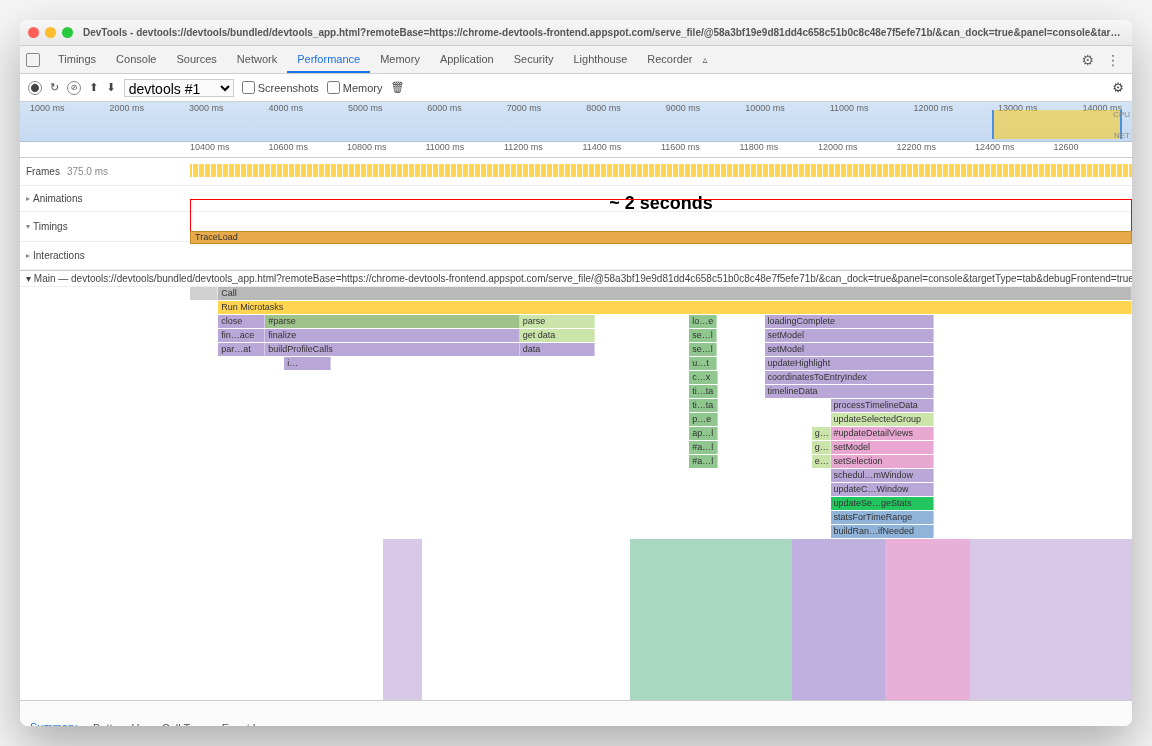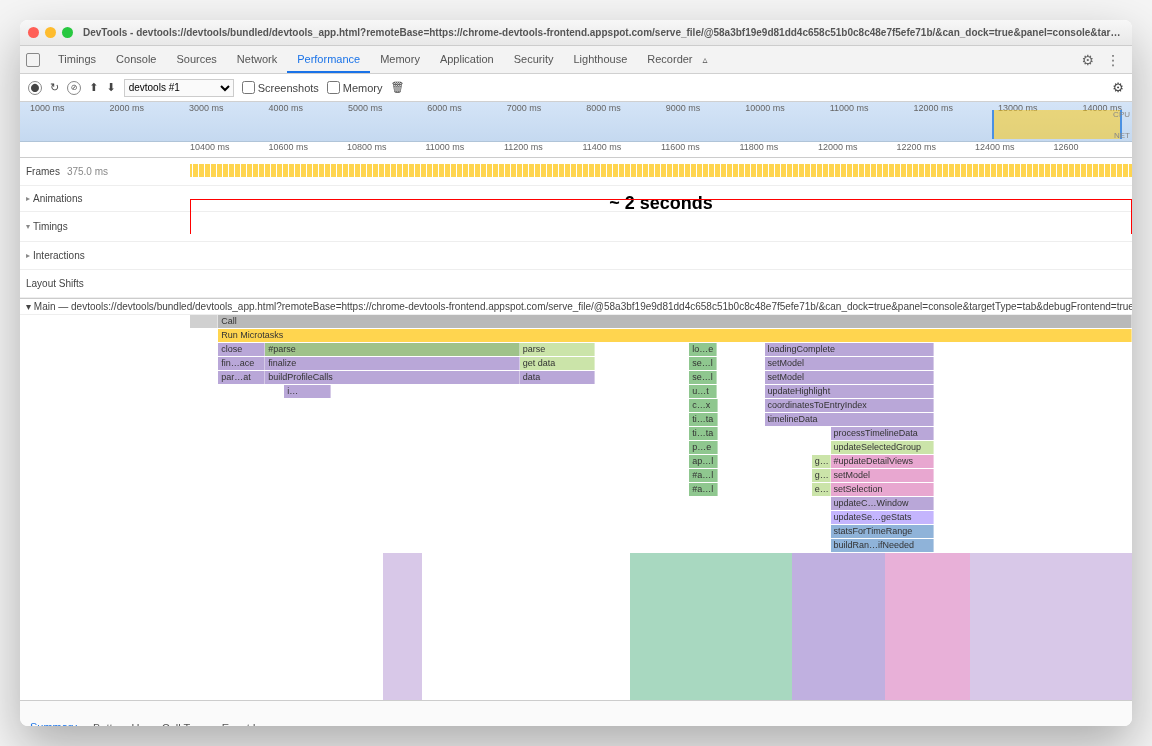--- a/index.html
+++ b/index.html
@@ -11,21 +11,21 @@
 .dot.r{background:#ff5f57;} .dot.y{background:#febc2e;} .dot.g{background:#28c840;}
 .titlebar .title { font-size:10px; color:#555; white-space:nowrap; overflow:hidden; text-overflow:ellipsis; flex:1; font-weight:600;}
 .tabs { height: 28px; background: #f3f3f3; border-bottom:1px solid #d0d0d0; display:flex; align-items:center; padding: 0 6px; gap:0; font-size:11px; color:#555;}
 .tabs .tab { padding: 6px 10px; cursor:pointer; }
 .tabs .tab.active { color:#1a73e8; border-bottom:2px solid #1a73e8; }
 .tabs .sp { flex:1; }
 .inspect-icon { width:14px; height:14px; border:1px solid #888; border-radius:2px; display:inline-block; margin-right:8px;}
 .more { padding:4px 6px; font-size:14px; color:#666;}
 .toolbar { height:28px; border-bottom:1px solid #d0d0d0; display:flex; align-items:center; padding:0 8px; gap:8px; font-size:11px; color:#444;}
 .toolbar .ico { width:14px; height:14px; display:inline-flex; align-items:center; justify-content:center; border:1px solid #888; border-radius:50%; font-size:8px;}
-.toolbar select{ font-size:10px; border:1px solid #ccc; background:#fafafa; height:18px; width:110px;}
+.toolbar select{ font-size:14px; border:1px solid #ccc; background:#fafafa; height:18px; width:110px;}
 .toolbar label{ display:flex; align-items:center; gap:3px;}
 .toolbar .gear { margin-left:auto; font-size:13px;}
 .overview { height: 40px; background: linear-gradient(#d4e4f7,#c5d9f0); border-bottom:1px solid #b0c4d8; position:relative; font-size:9px; color:#666;}
 .overview .ticks { position:absolute; top:0; left:0; right:0; display:flex; justify-content:space-between; padding: 1px 10px;}
 .overview .sel { position:absolute; right:10px; top:8px; bottom:2px; width:130px; background: rgba(255,200,0,0.5); border-left:2px solid #4a90e2; border-right:2px solid #4a90e2;}
 .overview .cpulabel { position:absolute; right:2px; top:8px; font-size:8px; color:#888;}
 .ruler { height:16px; border-bottom:1px solid #ccc; font-size:9px; color:#666; display:flex; padding-left:170px;}
 .ruler span { flex:1; }
 .tracks { flex:0 0 auto; border-bottom:1px solid #ccc;}
 .trackrow { display:flex; align-items:center; min-height:15px; border-bottom:1px solid #eee; font-size:10px;}
@@ -153,35 +153,30 @@
         </div>
       <div class="content ann">~ 2 seconds</div>
     </div>
     <div class="trackrow" style="height:30px;">
       <div class="lbl">
           <span class="tri">▾</span>
           <span>Timings</span>
         </div>
       <div class="content" style="position:relative;">
         <div class="redbox"></div>
+        <div class="traceload" style="top:12px;">TraceLoad</div>
       </div>
     </div>
     <div class="trackrow">
       <div class="lbl">
           <span class="tri">▸</span>
           <span>Interactions</span>
         </div>
       <div class="content"></div>
     </div>
-    <div class="trackrow">
-      <div class="lbl">
-          <span>Layout Shifts</span>
-        </div>
-      <div class="content"></div>
-    </div>
   </div>
 
   <div class="mainhdr"><span class="tri">▾</span> <span>Main — devtools://devtools/bundled/devtools_app.html?remoteBase=https://chrome-devtools-frontend.appspot.com/serve_file/@58a3bf19e9d81dd4c658c51b0c8c48e7f5efe71b/&amp;can_dock=true&amp;panel=console&amp;targetType=tab&amp;debugFrontend=true</span></div>
 
   <div class="flame" id="flame">
       <div class="flamerow">
         <div class="fbox" style="width: 3%; background: rgb(208, 208, 208);"></div>
         <div class="fbox" style="width: 97%; background: rgb(185, 185, 185);">Call</div>
       </div>
       <div class="flamerow">
@@ -277,26 +272,31 @@
       <div class="flamerow">
         <div class="fbox" style="width: 53%; background: rgb(255, 255, 255);"></div>
         <div class="fbox" style="width: 3%; background: rgb(143, 199, 143);">#a…l</div>
         <div class="fbox" style="width: 10%; background: rgb(255, 255, 255);"></div>
         <div class="fbox" style="width: 2%; background: rgb(203, 228, 169);">e…</div>
         <div class="fbox" style="width: 11%; background: rgb(232, 167, 208);">setSelection</div>
         <div class="fbox" style="width: 21%; background: rgb(255, 255, 255);"></div>
       </div>
       <div class="flamerow">
         <div class="fbox" style="width: 68%; background: rgb(255, 255, 255);"></div>
+        <div class="fbox" style="width: 11%; background: rgb(185, 167, 216);">schedul…mWindow</div>
+        <div class="fbox" style="width: 21%; background: rgb(255, 255, 255);"></div>
+      </div>
+      <div class="flamerow">
+        <div class="fbox" style="width: 68%; background: rgb(255, 255, 255);"></div>
         <div class="fbox" style="width: 11%; background: rgb(185, 167, 216);">updateC…Window</div>
         <div class="fbox" style="width: 21%; background: rgb(255, 255, 255);"></div>
       </div>
       <div class="flamerow">
         <div class="fbox" style="width: 68%; background: rgb(255, 255, 255);"></div>
-        <div class="fbox" style="width: 11%; background: #c4b5fd;">updateSe…geStats</div>
+        <div class="fbox" style="width: 11%; background: #22c55e;">updateSe…geStats</div>
         <div class="fbox" style="width: 21%; background: rgb(255, 255, 255);"></div>
       </div>
       <div class="flamerow">
         <div class="fbox" style="width: 68%; background: rgb(255, 255, 255);"></div>
         <div class="fbox" style="width: 11%; background: rgb(143, 179, 217);">statsForTimeRange</div>
         <div class="fbox" style="width: 21%; background: rgb(255, 255, 255);"></div>
       </div>
       <div class="flamerow">
         <div class="fbox" style="width: 68%; background: rgb(255, 255, 255);"></div>
         <div class="fbox" style="width: 11%; background: rgb(143, 179, 217);">buildRan…ifNeeded</div>

